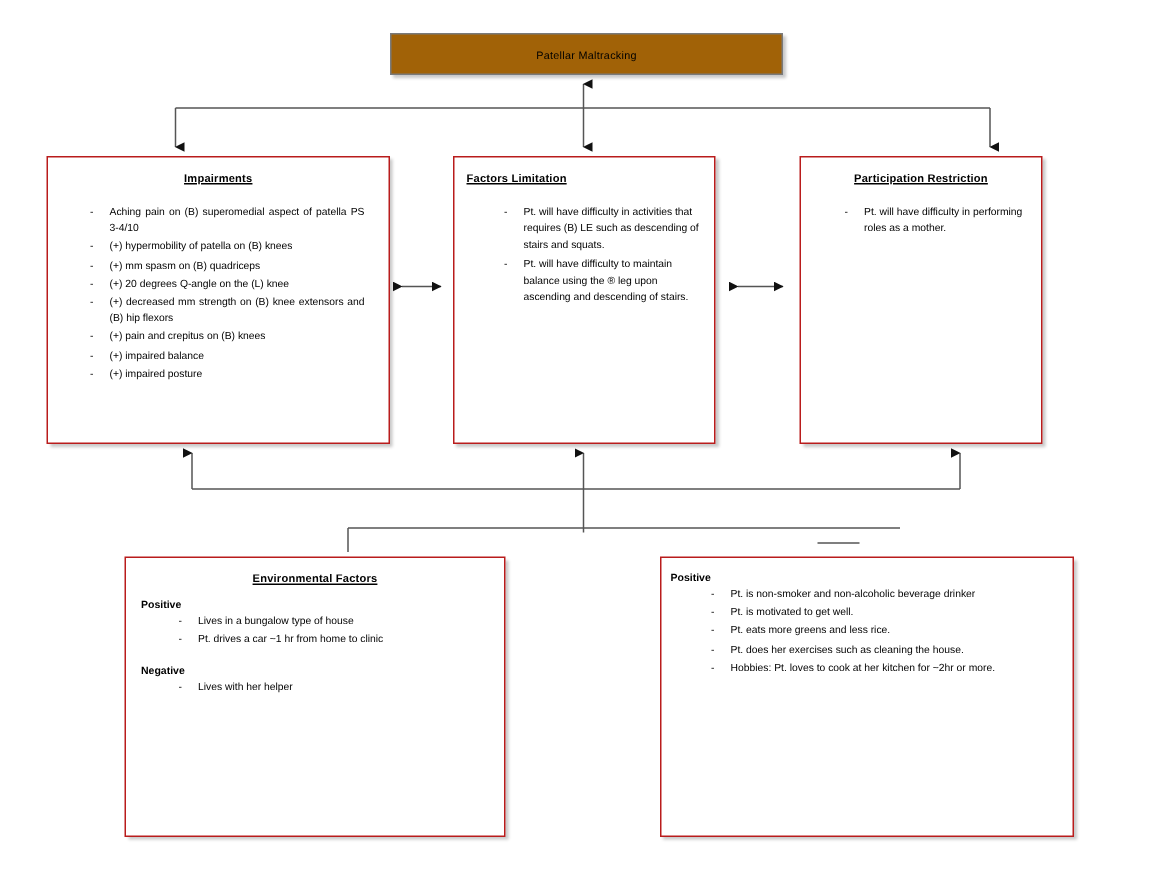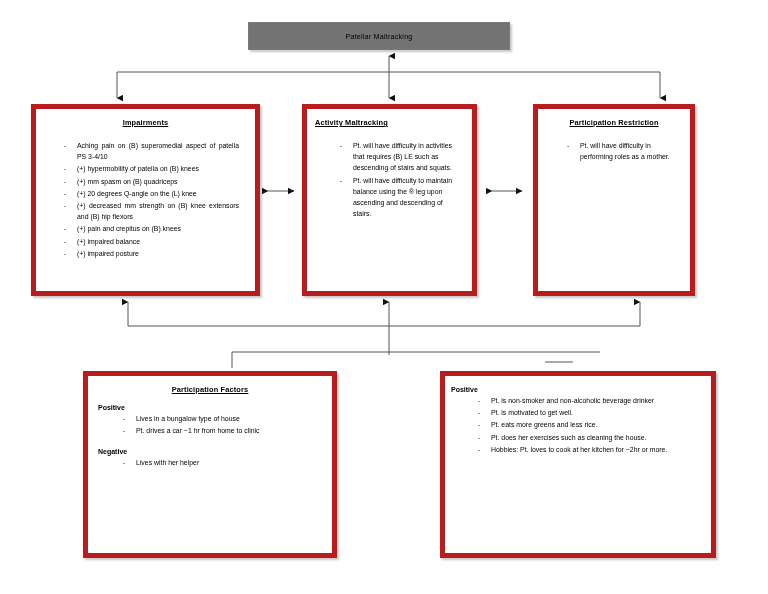--- a/index.html
+++ b/index.html
@@ -18,42 +18,42 @@
   #canvas {
     position: absolute;
     left: 0; top: 0;
     width: 768px;
     height: 594px;
   }
 
   
   .title-box {
     position: absolute;
-    left: 248px;
+    left: 260px;
     top: 22px;
     width: 262px;
     height: 28px;
-    background: #737373;
+    background: #a16207;
     border: 1px solid #7a7a7a;
     box-shadow: 2px 2px 2px rgba(0,0,0,0.22);
     display: flex;
     align-items: center;
     justify-content: center;
     box-sizing: border-box;
   }
   .title-box .t {
     font-size: 7.2px;
     letter-spacing: .2px;
   }
 
   
   .box {
     position: absolute;
     background: #ffffff;
-    border: 5px solid #b91c1c;
+    border: 1px solid #b91c1c;
     box-shadow: 2px 2px 2px rgba(0,0,0,0.22);
     box-sizing: border-box;
   }
   .box-head {
     text-align: center;
     font-weight: bold;
     text-decoration: underline;
     font-size: 7.4px;
     margin-top: 9px;
     letter-spacing: .15px;
@@ -185,36 +185,36 @@
       <li>(+) mm spasm on (B) quadriceps</li>
       <li>(+) 20 degrees Q-angle on the (L) knee</li>
       <li>(+) decreased mm strength on (B) knee extensors and (B) hip flexors</li>
       <li>(+) pain and crepitus on (B) knees</li>
       <li>(+) impaired balance</li>
       <li>(+) impaired posture</li>
     </ul>
   </div>
 
   <div class="box" id="box-activity">
-    <div class="box-head">Activity Maltracking</div>
+    <div class="box-head">Factors Limitation</div>
     <ul class="dash">
       <li>Pt. will have difficulty in activities that requires (B) LE such as descending of stairs and squats.</li>
       <li>Pt. will have difficulty to maintain balance using the ® leg upon ascending and descending of stairs.</li>
     </ul>
   </div>
 
   <div class="box" id="box-participation">
     <div class="box-head">Participation Restriction</div>
     <ul class="dash">
       <li>Pt. will have difficulty in performing roles as a mother.</li>
     </ul>
   </div>
 
   <div class="box" id="box-env">
-    <div class="box-head">Participation Factors</div>
+    <div class="box-head">Environmental Factors</div>
     <div class="grp">
       <div class="grp-title">Positive</div>
       <ul class="dash">
         <li>Lives in a bungalow type of house</li>
         <li>Pt. drives a car ~1 hr from home to clinic</li>
       </ul>
     </div>
     <div class="grp second">
       <div class="grp-title">Negative</div>
       <ul class="dash">

